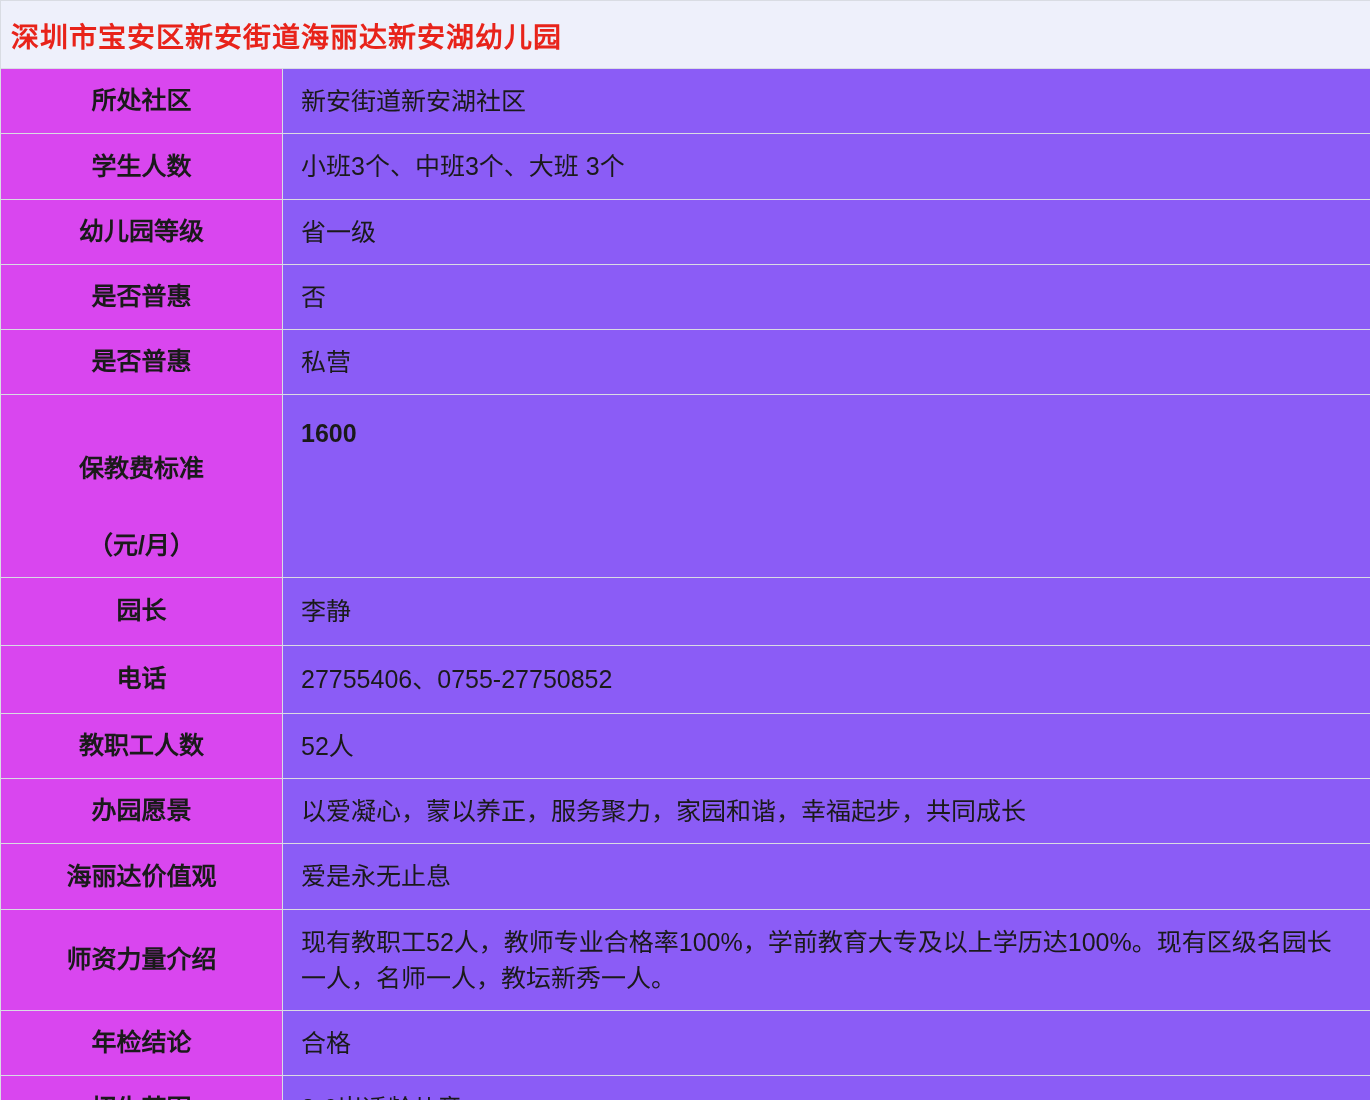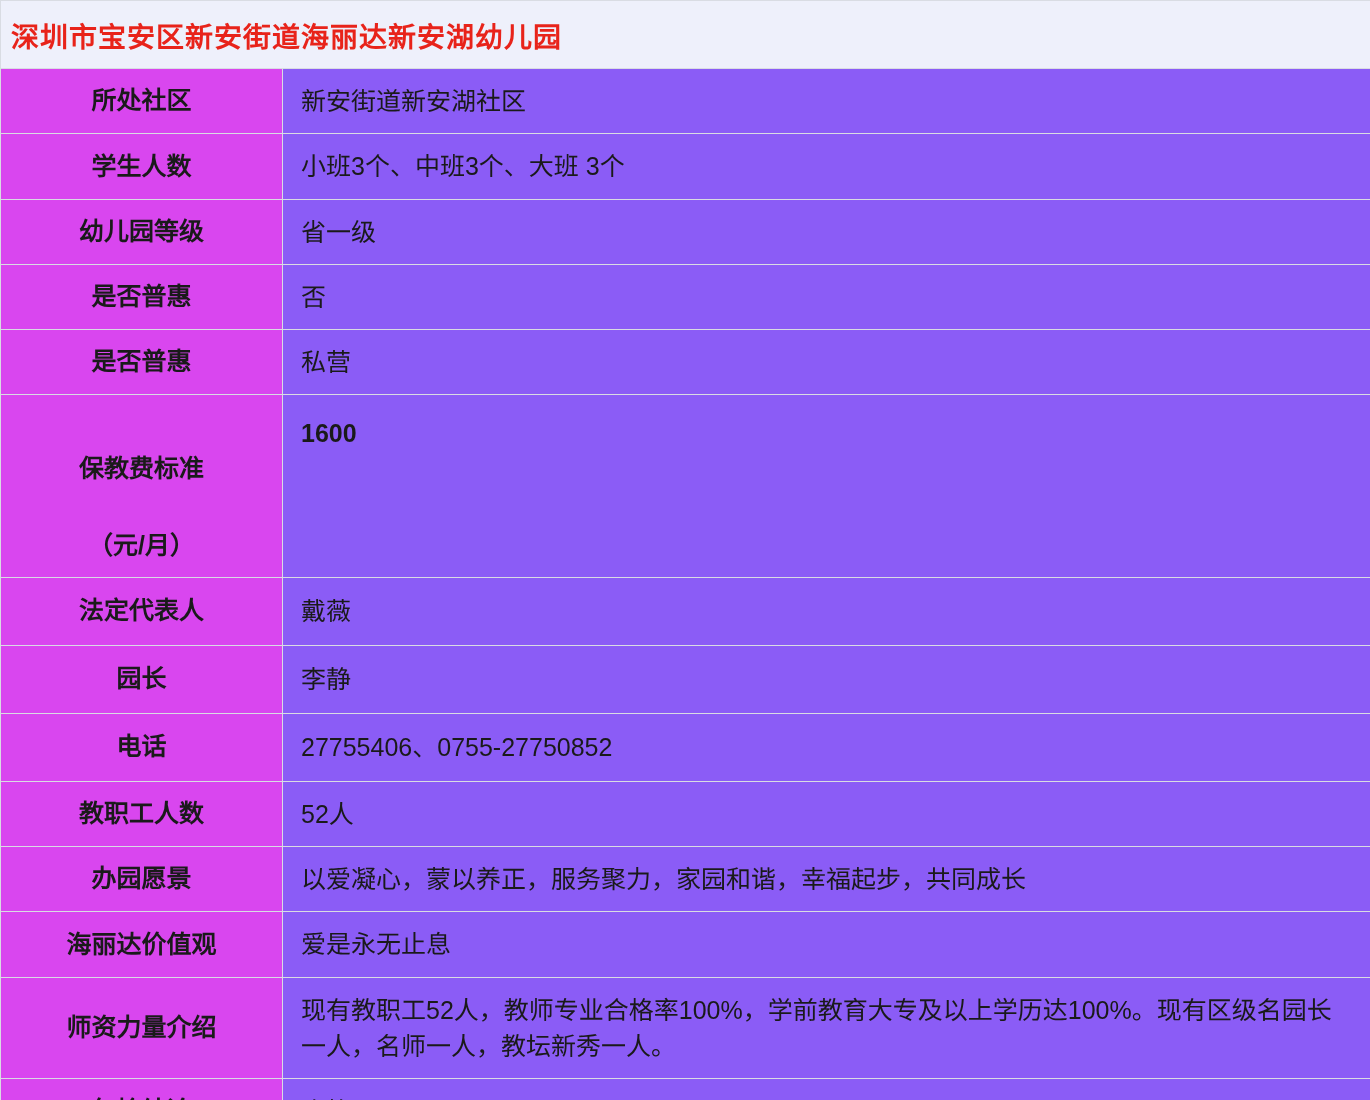--- a/index.html
+++ b/index.html
@@ -133,24 +133,20 @@
       </tr>
 
       <tr class="row-fee">
         <td class="label-cell">
           <span class="multiline-label">保教费标准</span>
           <span class="multiline-label">（元/月）</span>
         </td>
         <td class="value-cell">1600</td>
       </tr>
 
-      <tr class="row-legal">
-        <td class="label-cell">法定代表人</td>
-        <td class="value-cell">戴薇</td>
-      </tr>
 
       <tr class="row-principal">
         <td class="label-cell">园长</td>
         <td class="value-cell">李静</td>
       </tr>
 
       <tr class="row-phone">
         <td class="label-cell">电话</td>
         <td class="value-cell">27755406、0755-27750852</td>
       </tr>

